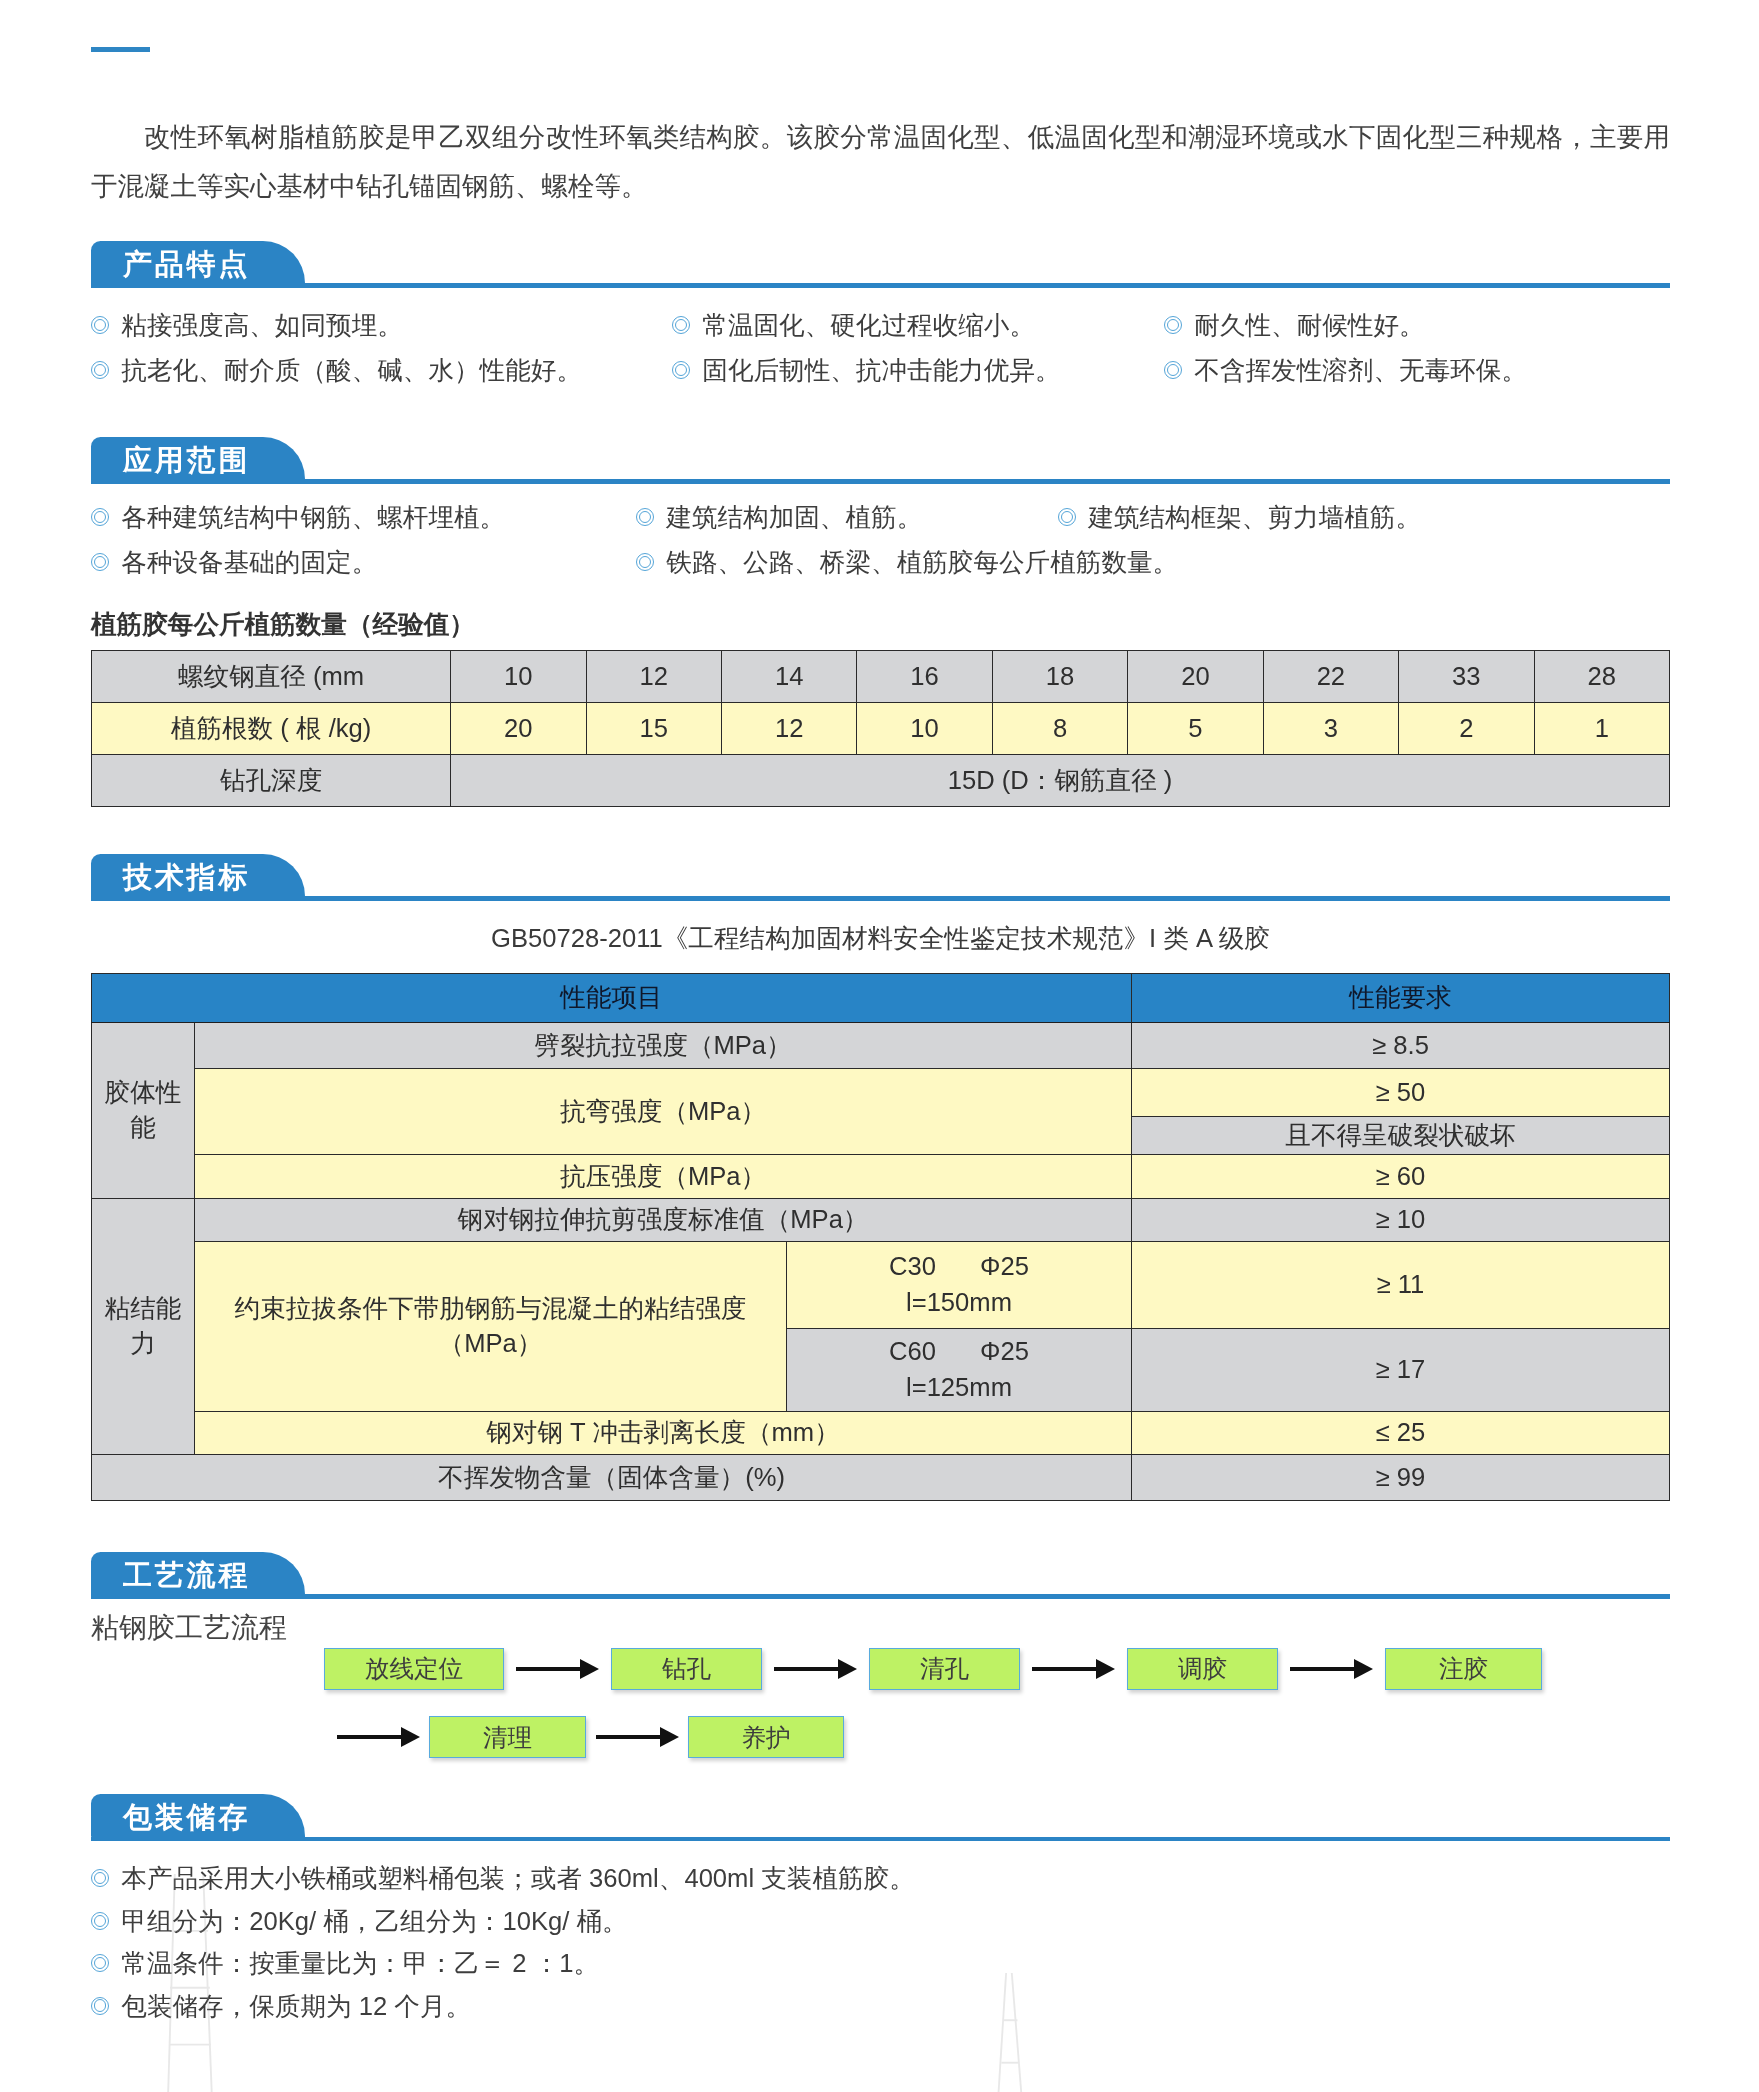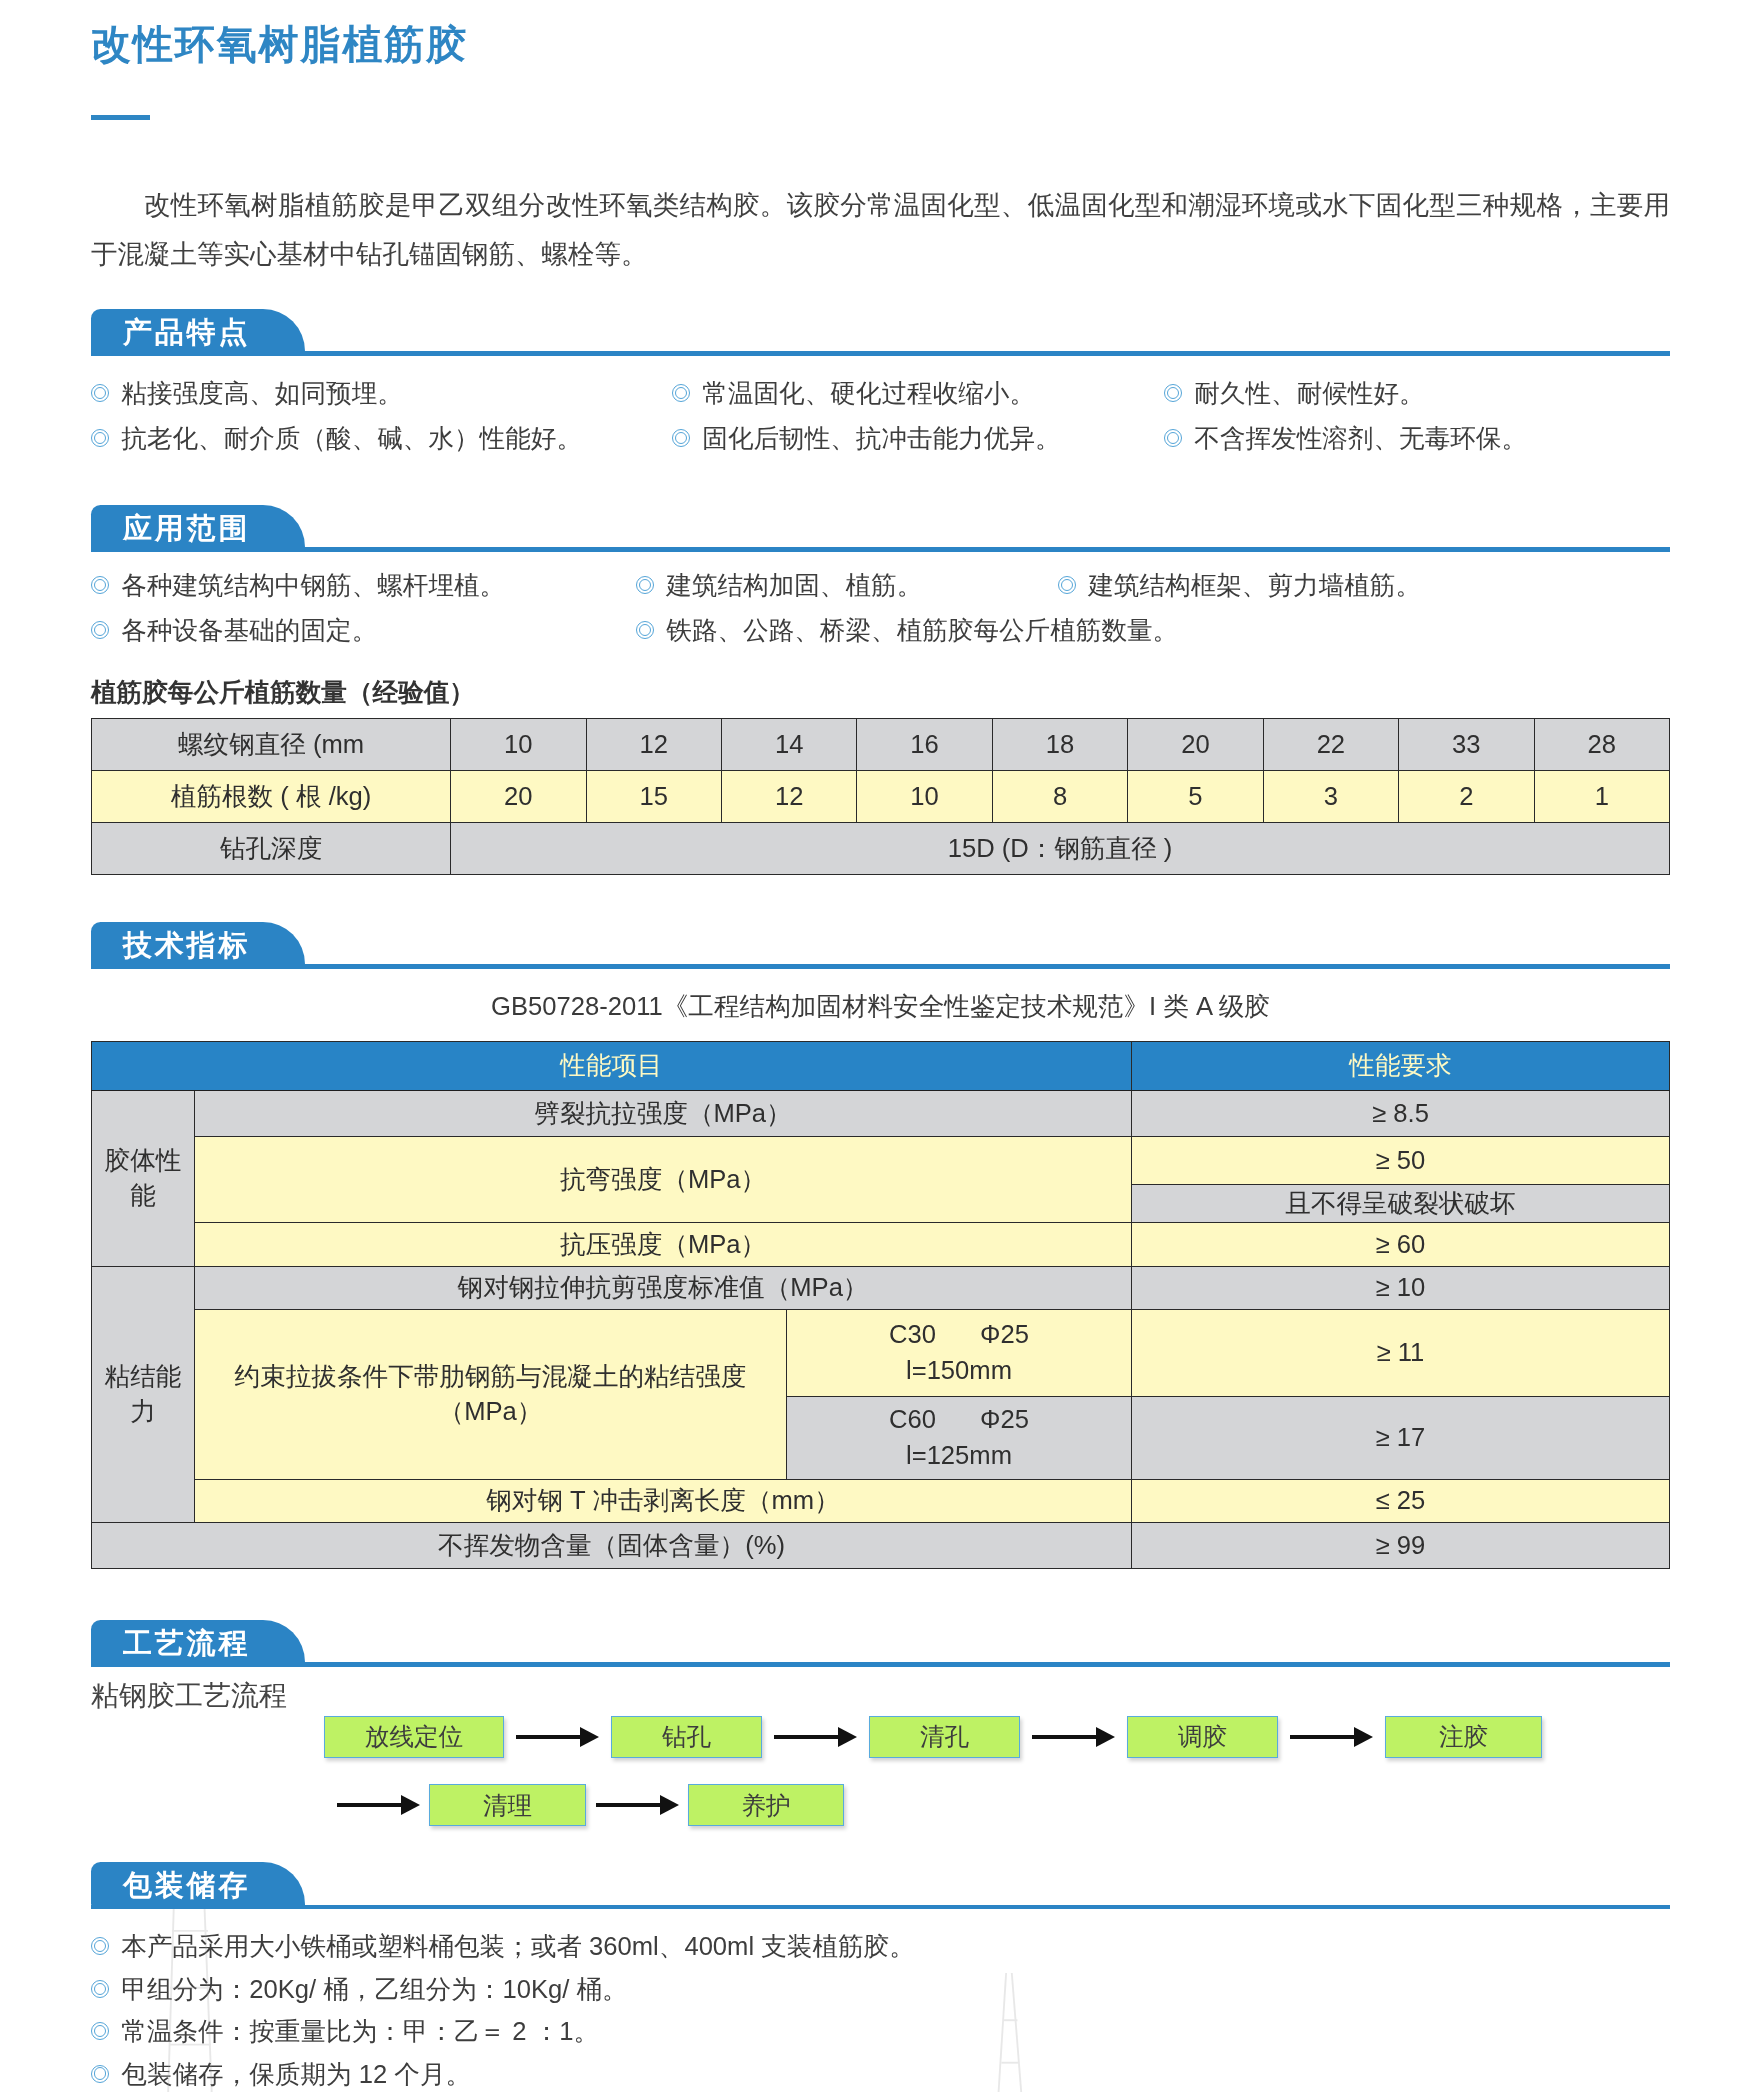--- a/index.html
+++ b/index.html
@@ -37,21 +37,21 @@
   .rebar-table tr.h1{height:40px;}
   .rebar-table tr.h2{height:40px;}
   .rebar-table tr.h3{height:47px;}
   .gray{background:#d4d5d7;}
   .white{background:#fef9c3;}
 
   
   .spec-caption{margin-top:21px;text-align:center;font-size:25.6px;line-height:32px;color:#3a3a3a;}
   .spec-table{margin-top:19px;width:1579px;table-layout:fixed;border:1.9px solid #1f1f1f;}
   .spec-table td{border:0.9px solid #2a2a2a;text-align:center;vertical-align:middle;font-size:25.6px;color:#2f2f2f;padding:0 5.7px;box-sizing:border-box;}
-  .spec-table td.head{background:#2884c6;color:#fef9c3;border-bottom:1.9px solid #1f1f1f;}
+  .spec-table td.head{background:#2884c6;color:#0f172a;border-bottom:1.9px solid #1f1f1f;}
   .spec-table tr.sep td{border-top:1.9px solid #1f1f1f;}
   .cond{display:flex;flex-direction:column;justify-content:center;gap:7.6px;}
   .cond .l1{display:flex;justify-content:center;gap:44px;}
 
   
   .flow-subtitle{margin-top:11.4px;font-size:28px;line-height:36px;color:#444;}
   .flow-row{display:flex;align-items:center;margin-top:1.9px;}
   .flow-row2{margin-top:26.5px;}
   .step-box{box-sizing:border-box;height:42px;border:1.9px solid #58abdd;background:#bef264;
             display:flex;align-items:center;justify-content:center;font-size:24.6px;color:#3d3d3d;
@@ -66,21 +66,20 @@
 
   
   .wm{position:absolute;opacity:0.22;pointer-events:none;}
 </style>
 </head>
 <body>
 
 <div class="page">
   <div class="content">
 
-    <h1 class="doc-title">改性环氧树脂植筋胶</h1>
     <div class="title-underline"></div>
 
     <p class="intro">改性环氧树脂植筋胶是甲乙双组分改性环氧类结构胶。该胶分常温固化型、低温固化型和潮湿环境或水下固化型三种规格，主要用于混凝土等实心基材中钻孔锚固钢筋、螺栓等。</p>
 
     <div class="sec-head" style="margin-top:30px;">
       <div class="sec-badge">产品特点</div>
     </div>
     <div class="features-grid">
       <div class="bullet">
           <span class="ring"></span>

